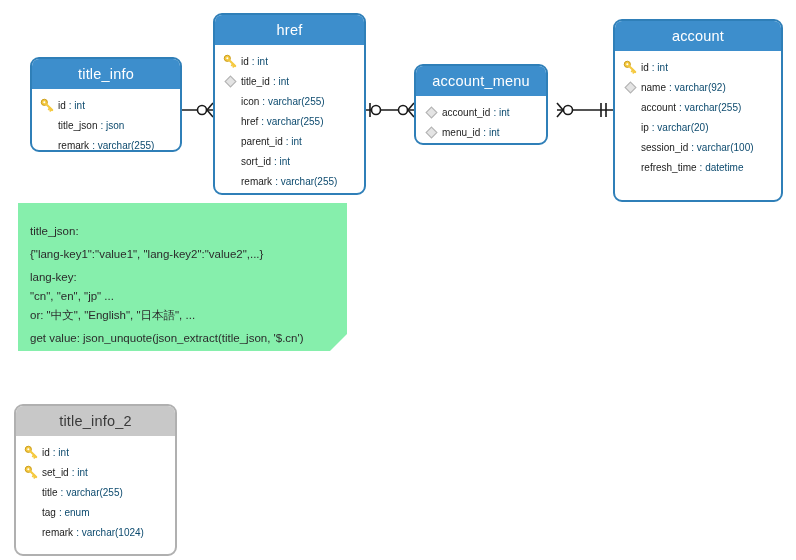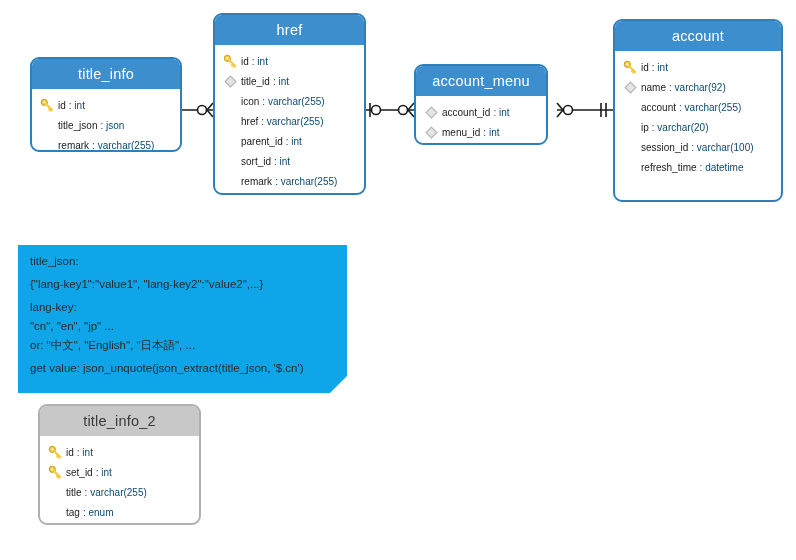--- a/index.html
+++ b/index.html
@@ -44,27 +44,26 @@
     margin-right:2px;
     display:inline-flex;align-items:center;justify-content:center;
   }
   .fname{color:#1b1b1b;}
   .ftype{color:#0c4a6e;margin-left:3px;}
 
   
   .note{
     position:absolute;
     box-sizing:border-box;
-    background:#0ea5e9;
-    padding:10px 12px 8px 12px;
+    background:#86efac;
+    padding:22px 12px 8px 12px;
     font-size:11.5px;
     color:#2b2b2b;
     line-height:1.05;
     z-index:2;
-    margin-top:42px;
   }
   .note .ln{margin:0 0 11px 0;}
   .note .ln.tight{margin-bottom:7px;}
   .note .ln:last-child{margin-bottom:0;}
   .fold{
     position:absolute;right:0;bottom:0;
     width:0;height:0;
     border-left:17px solid transparent;
     border-bottom:17px solid #ffffff;
   }
@@ -253,21 +252,21 @@
           <span class="ftype">: <span>varchar(100)</span></span>
       </div>
       <div class="row">
         <span class="ic"></span>
         <span class="fname">refresh_time</span>
           <span class="ftype">: <span>datetime</span></span>
       </div>
     </div>
   </div>
 
-  <div class="table grey" id="tbl-title_info_2" style="left:38px;top:404px;width:163px;height:121px;">
+  <div class="table grey" id="tbl-title_info_2" style="left:14px;top:404px;width:163px;height:152px;">
     <div class="t-head">title_info_2</div>
     <div class="t-body">
       <div class="row">
         <span class="ic">
           <svg width="15" height="15" viewBox="0 0 16 16">
               <circle cx="4.6" cy="4.6" r="3.3" fill="#f5c940" stroke="#c99a15" stroke-width="1"></circle>
               <circle cx="4.6" cy="4.6" r="1.1" fill="#ffffff"></circle>
               <path d="M6.7 6.7 L13 12.9" stroke="#f5c940" stroke-width="2.3" stroke-linecap="round"></path>
               <path d="M10.6 10.8 L9.3 12.1 M12.2 12.4 L11 13.6" stroke="#f5c940" stroke-width="2" stroke-linecap="round"></path>
             </svg>

